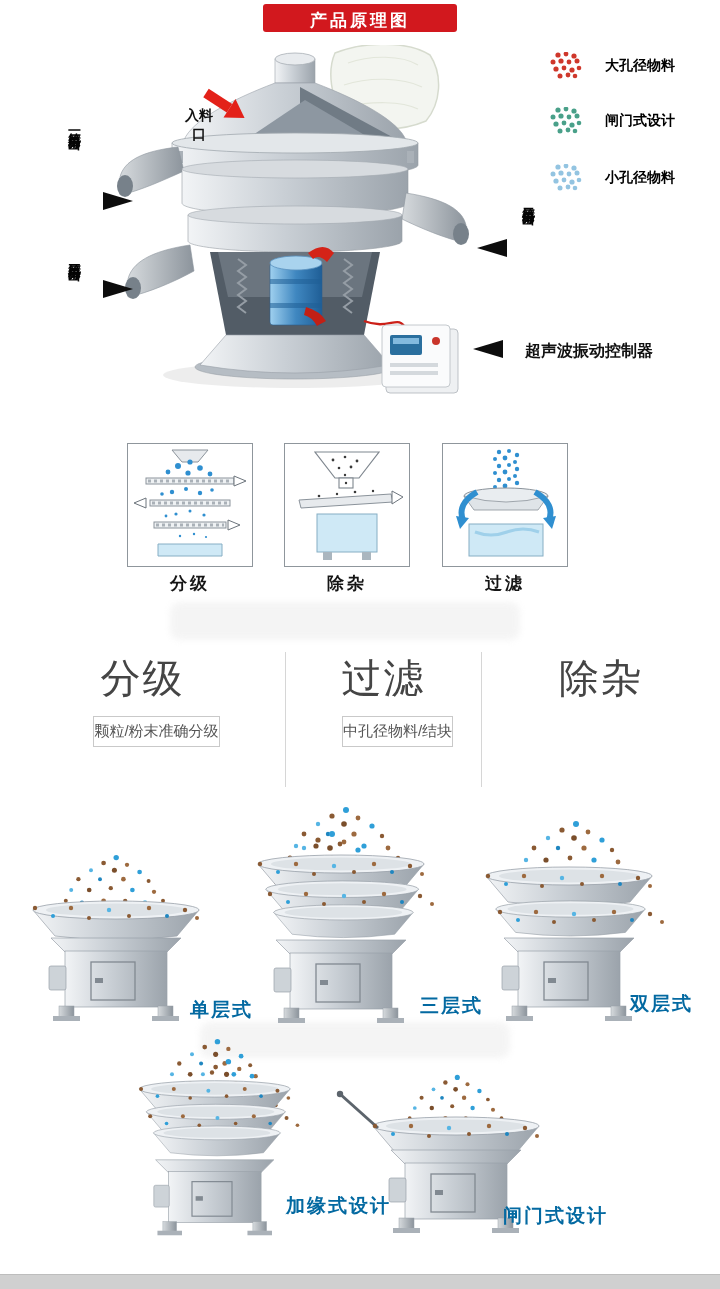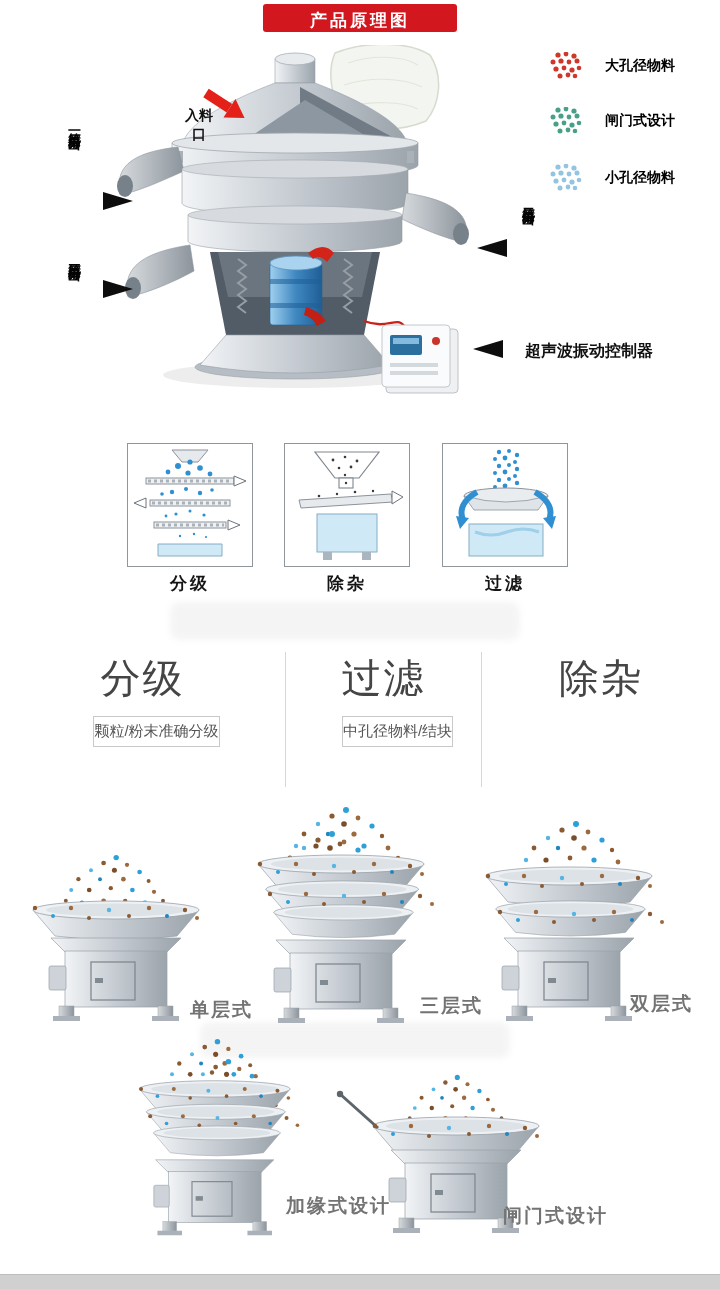--- a/index.html
+++ b/index.html
@@ -38,21 +38,21 @@
 
   
   .features { display:flex; }
   .feature-col { text-align:center; padding-top:2px; }
   .feature-col.bl { border-left:1px solid #d6d6d6; }
   .feature-title { font-size:40px; font-weight:500; color:#454545; letter-spacing:2px; line-height:1.2; }
   .feature-desc { display:inline-block; border:1px solid #c9c9c9; padding:5px 0; margin-top:14px;
                   font-size:15px; color:#555; white-space:nowrap;margin-left:28px; }
 
   
-  .variant-label { font-size:19px; font-weight:700; letter-spacing:2px; color:#737373; white-space:nowrap; }
+  .variant-label { font-size:19px; font-weight:700; letter-spacing:2px; color:#0369a1; white-space:nowrap; }
 
   .wm { background:#e8e8e8; opacity:.45; filter:blur(3px); border-radius:10px; }
   .footer-bar { left:0; top:1274px; width:720px; height:15px; background:#d0d0d0; border-top:1px solid #bdbdbd; }
 </style>
 </head>
 <body>
 
 <svg aria-hidden="true" style="position:absolute;width:0;height:0">
   <defs>
     <linearGradient id="gMetalH" x1="0" y1="0" x2="1" y2="0">

